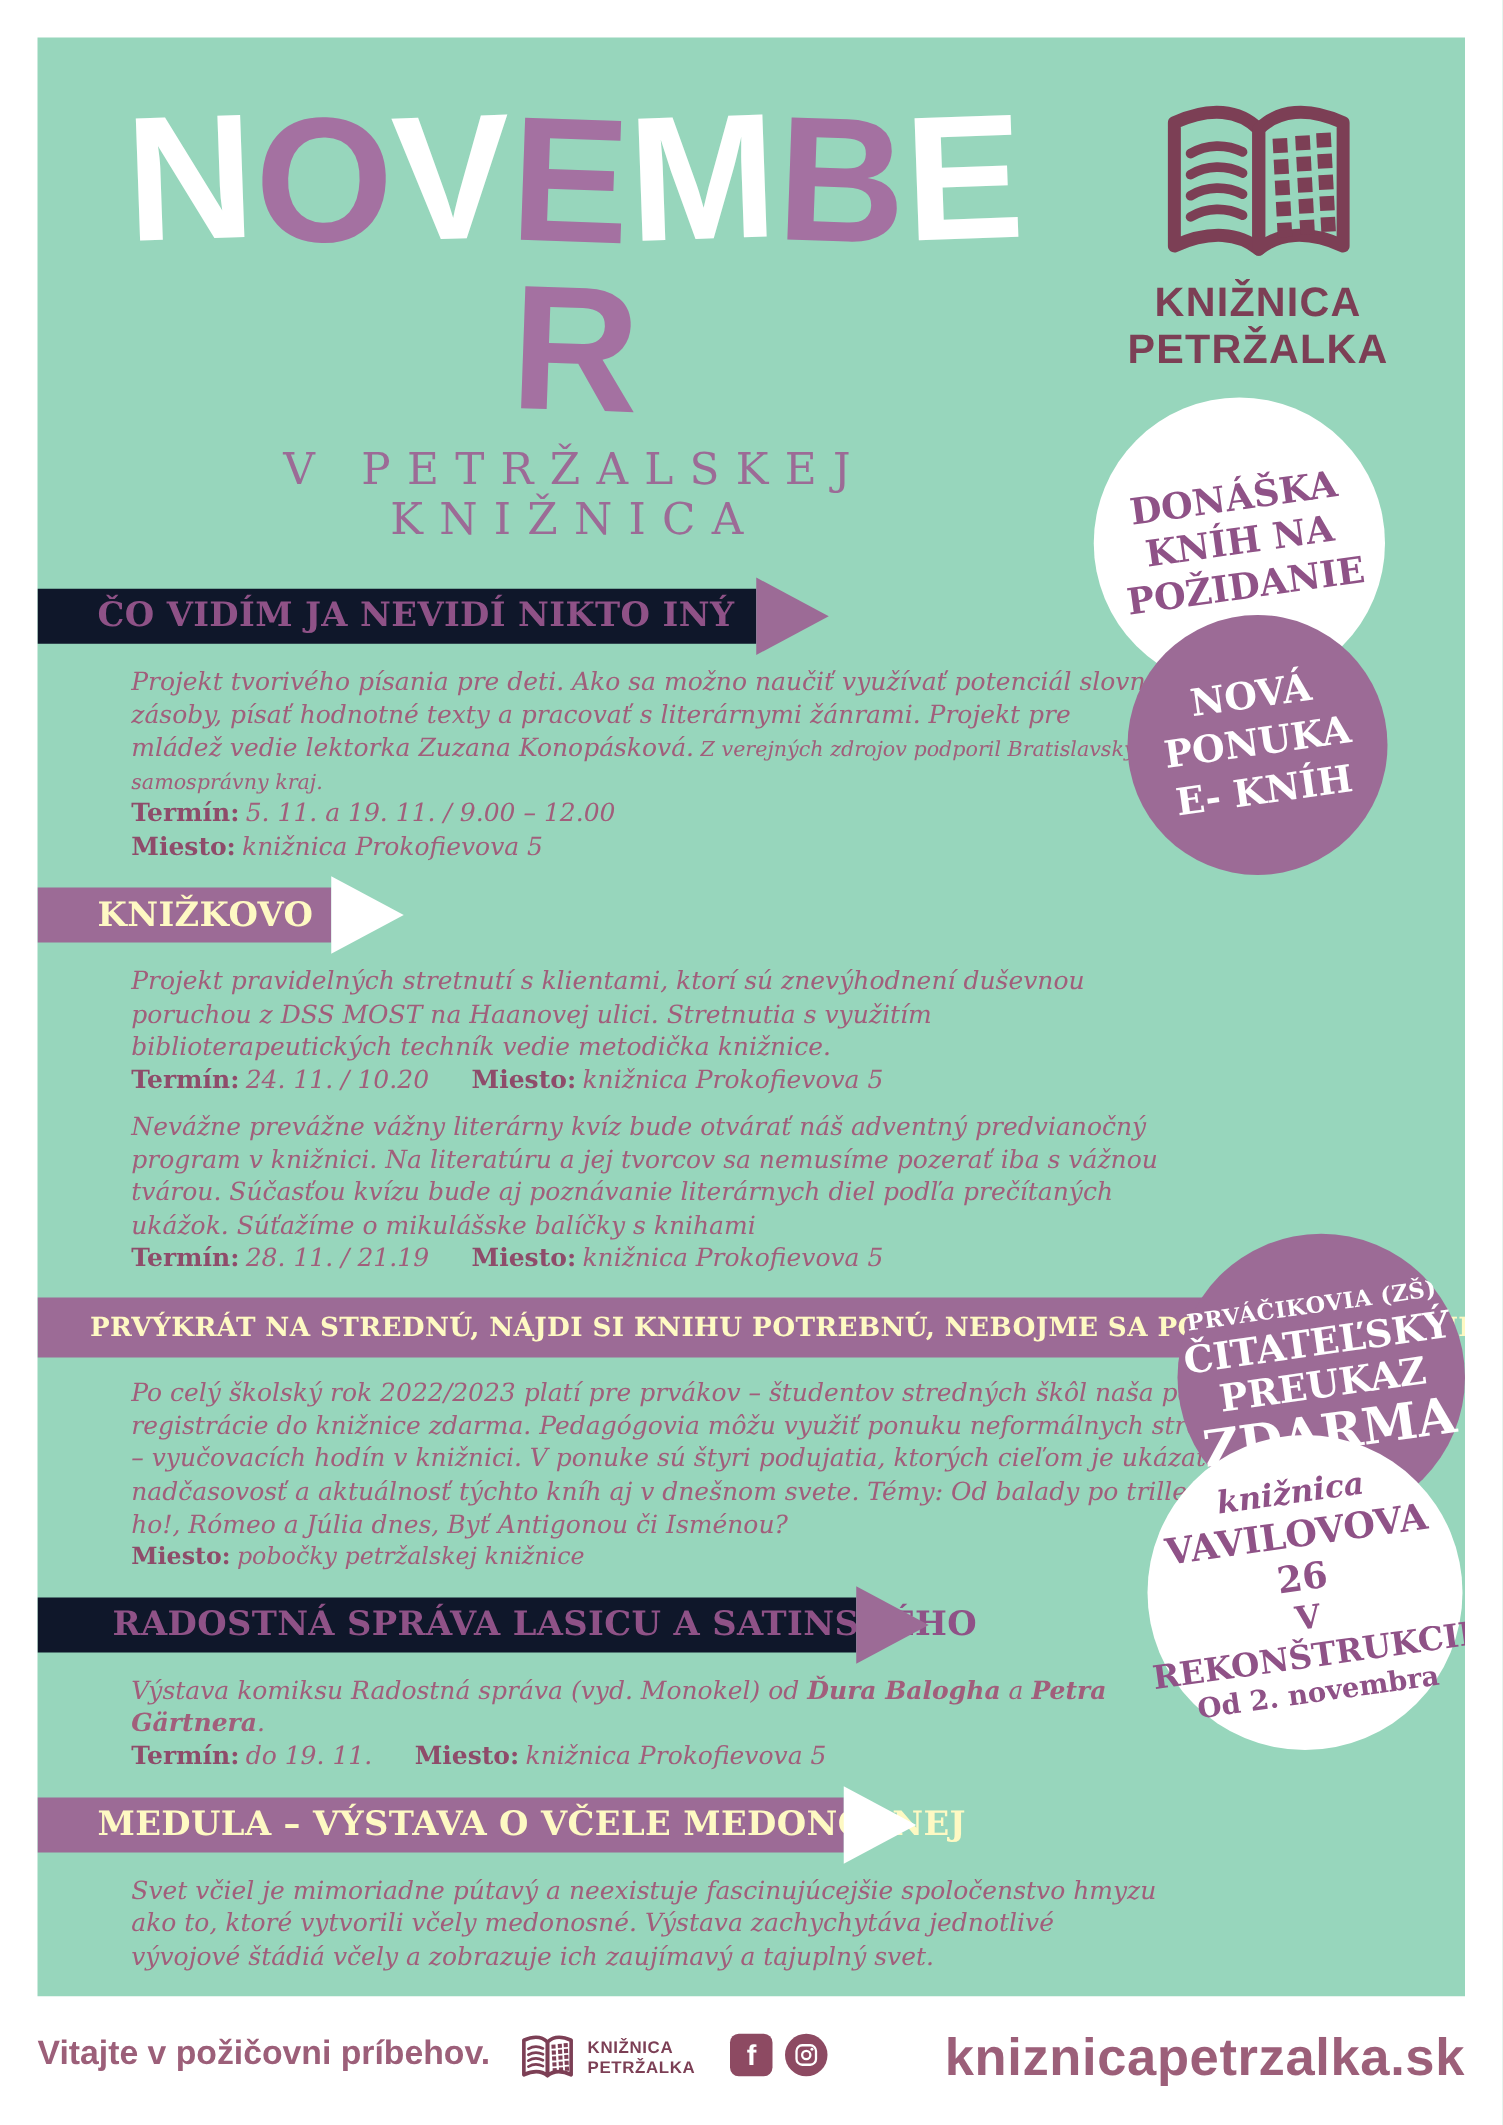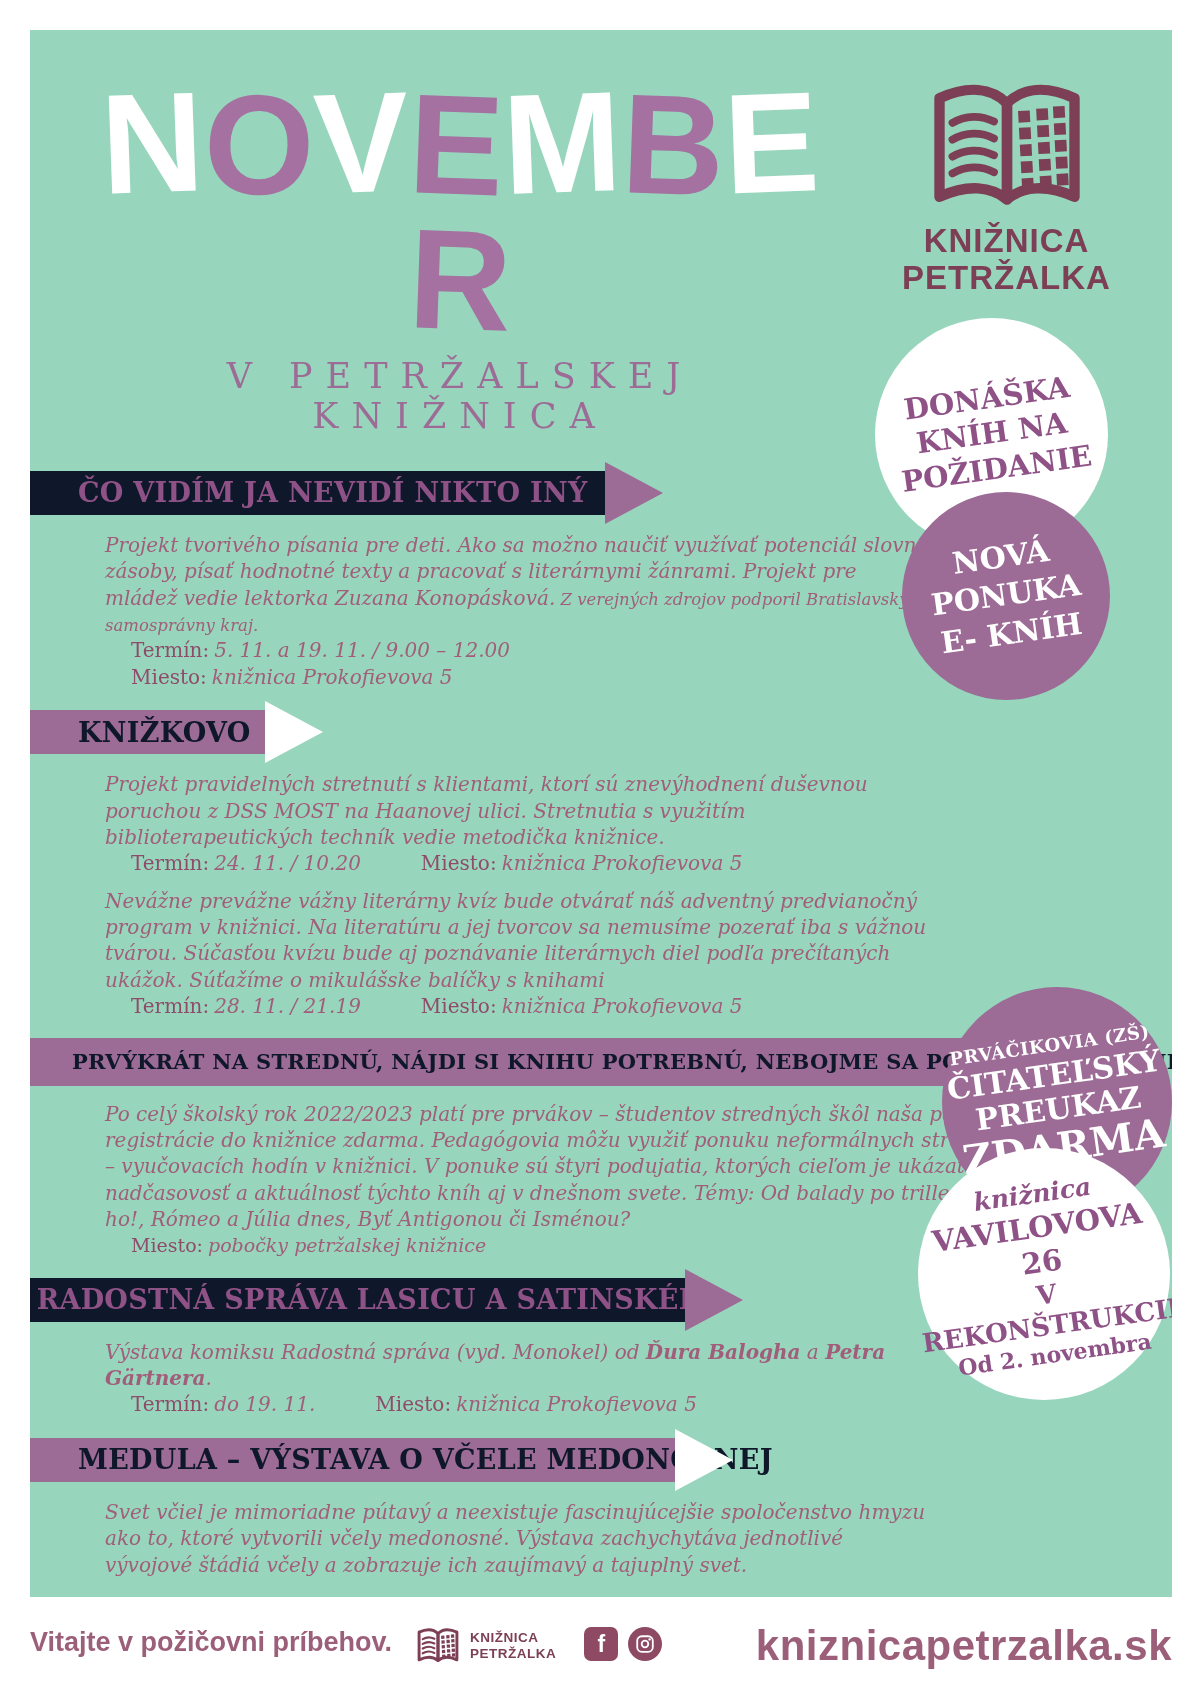--- a/index.html
+++ b/index.html
@@ -26,43 +26,43 @@
 
   
   #sections{margin-top:26px;}
   .event{margin-bottom:11px;}
   .banner{display:flex;align-items:center;}
   .bar{height:44px;display:flex;align-items:center;padding-left:48px;padding-right:10px;box-sizing:border-box;}
   .banner-white .bar{background:#0f172a;}
   .banner-purple .bar{background:var(--c-purple,#9c6b96);}
   .sec-title{margin:0;font-weight:bold;font-size:27px;white-space:nowrap;letter-spacing:.3px;}
   .banner-white .sec-title{color:var(--c-heading,#8f5287);}
-  .banner-purple .sec-title{color:#0f172a;}
+  .banner-purple .sec-title{color:#fef9c3;}
   .arrow{width:0;height:0;border-top:31px solid transparent;border-bottom:31px solid transparent;
     border-left:58px solid transparent;}
   .banner-white .arrow{border-left-color:var(--c-purple,#9c6b96);}
   .banner-purple .arrow{border-left-color:#fff;}
 
   .sec-0 .bar{width:575px;}
   .sec-1 .bar{width:235px;}
   .sec-2 .bar{width:405px;}
   .sec-3 .bar{width:945px;padding-left:42px;}
   .sec-3 .sec-title{font-size:21px;}
   .sec-3 .bar{height:48px;}
-  .sec-4 .bar{width:655px;padding-left:60px;justify-content:center;}
+  .sec-4 .bar{width:655px;padding-left:60px;}
   .sec-5 .bar{width:645px;}
 
   .body{margin-left:75px;margin-top:8px;max-width:830px;color:var(--c-body,#a15e7b);}
   .sec-3 .body{max-width:920px;}
   .desc{margin:0;font-style:italic;font-size:20px;line-height:1.32;}
   .desc b{font-weight:bold;}
   .note{font-size:16.5px;}
   .meta-row{margin:0;font-style:italic;font-size:20px;line-height:1.32;}
   .sec-3 .meta-row{font-size:19px;}
-  .label{font-style:normal;font-weight:normal;color:var(--c-label,#8e4c6a);margin-left:26px;}
+  .label{font-style:normal;font-weight:bold;color:var(--c-label,#8e4c6a);}
   .pair{margin-right:34px;}
   .val{margin-left:5px;text-align:right;}
 
   
   .badge{position:absolute;border-radius:50%;display:flex;align-items:center;justify-content:center;}
   .badge-white{background:#fff;color:var(--c-heading,#8f5287);}
   .badge-purple{background:var(--c-purple,#9c6b96);color:#fff;}
   .badge-inner{transform:rotate(-8deg);text-align:center;font-weight:bold;}
   .badge-0{left:845px;top:288px;width:233px;height:233px;}
   .badge-1{left:872px;top:462px;width:208px;height:208px;}

